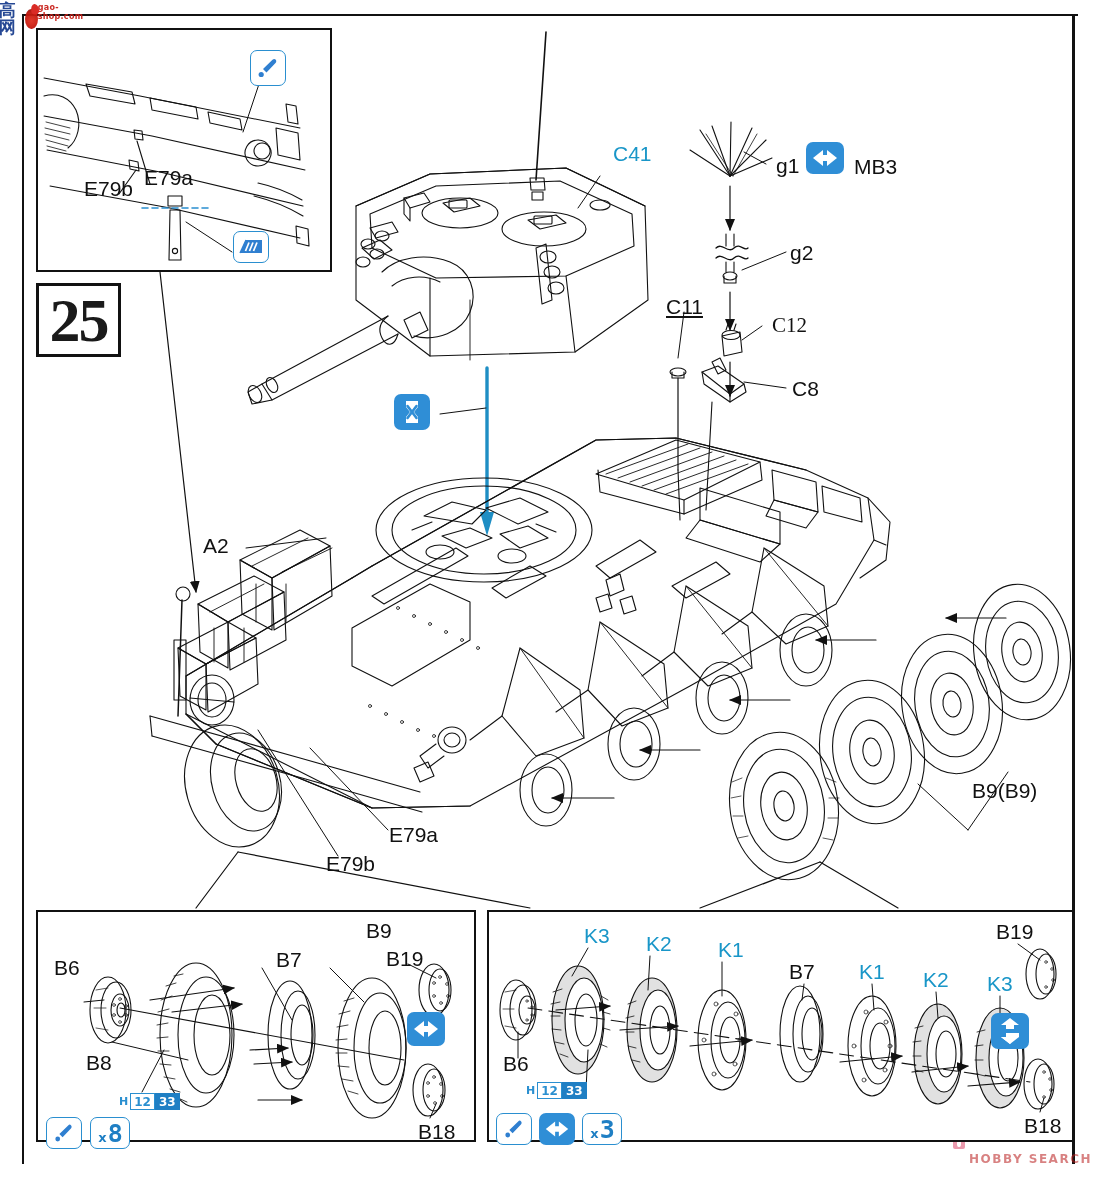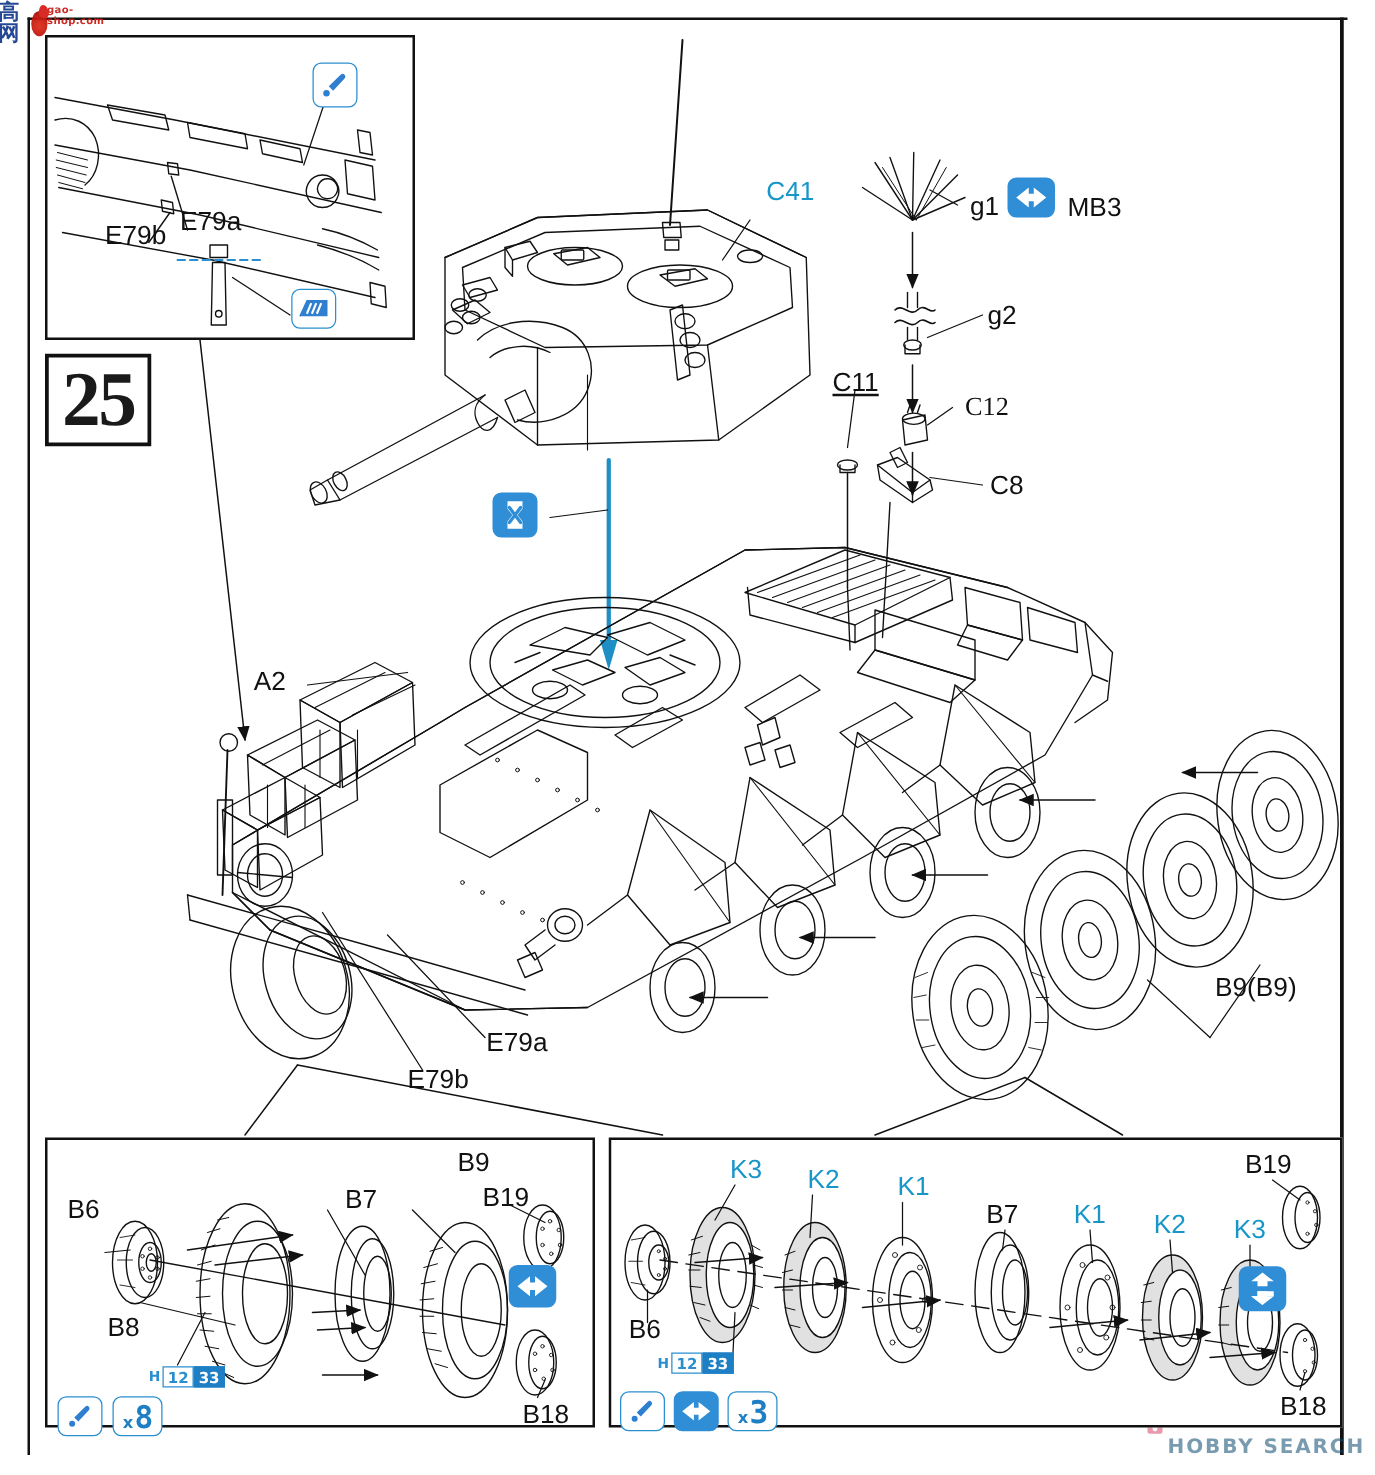--- a/index.html
+++ b/index.html
@@ -50,22 +50,22 @@
     opacity:.55;pointer-events:none;
   }
   .wm-hobby .mark{
     width:12px;height:12px;border-radius:2px;background:#d8466a;position:relative;
   }
   .wm-hobby .mark:after{
     content:"";position:absolute;left:4px;top:2px;width:4px;height:8px;
     background:#fff;border-radius:50% 50% 40% 40%;
   }
   .wm-hobby .txt{
-    font-family:"DejaVu Sans", sans-serif;font-size:16px;font-weight:700;
-    color:#0c4a6e;letter-spacing:1.5px;margin-top:32px;
+    font-family:"DejaVu Sans", sans-serif;font-size:12px;font-weight:700;
+    color:#b91c1c;letter-spacing:1.5px;margin-top:32px;
   }
 
   
   .step-box{
     position:absolute;left:36px;top:283px;width:85px;height:74px;
     border:3px solid #111;box-sizing:border-box;background:#fff;
     display:flex;align-items:center;justify-content:center;
   }
   .step-box .num{
     font-family:"Liberation Serif", serif;font-size:62px;font-weight:700;

